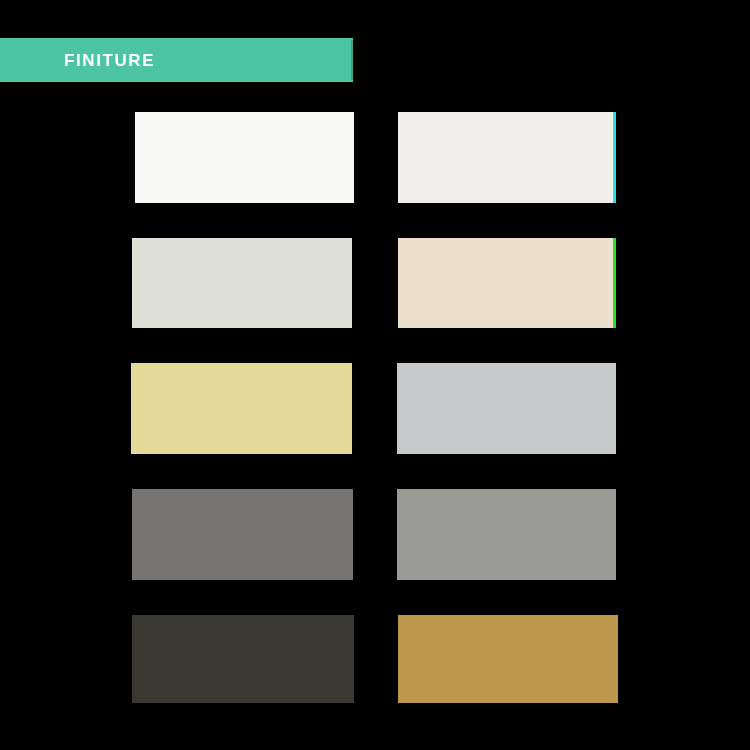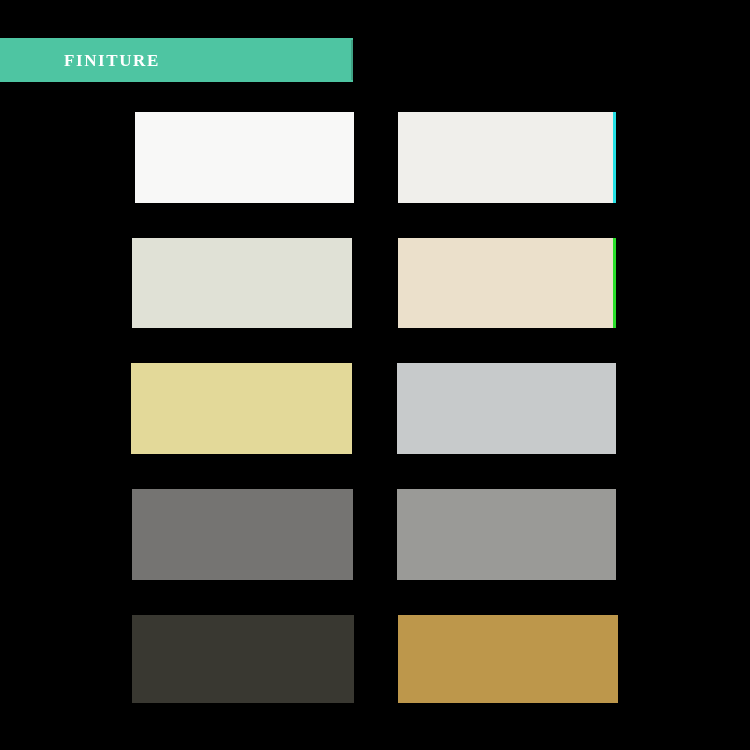--- a/index.html
+++ b/index.html
@@ -45,21 +45,21 @@
     width: 2px;
     background: rgba(0,0,0,0.18);
   }
   .header-title {
     color: #ffffff;
     font-size: 17px;
     font-weight: bold;
     letter-spacing: 1.6px;
     line-height: 1;
     white-space: nowrap;
-    font-family: Liberation Serif, serif;
+    font-family: Liberation Sans, sans-serif;
   }
 
   
   .swatch-grid {
     position: absolute;
     left: 0;
     top: 0;
     width: 750px;
     height: 750px;
   }

